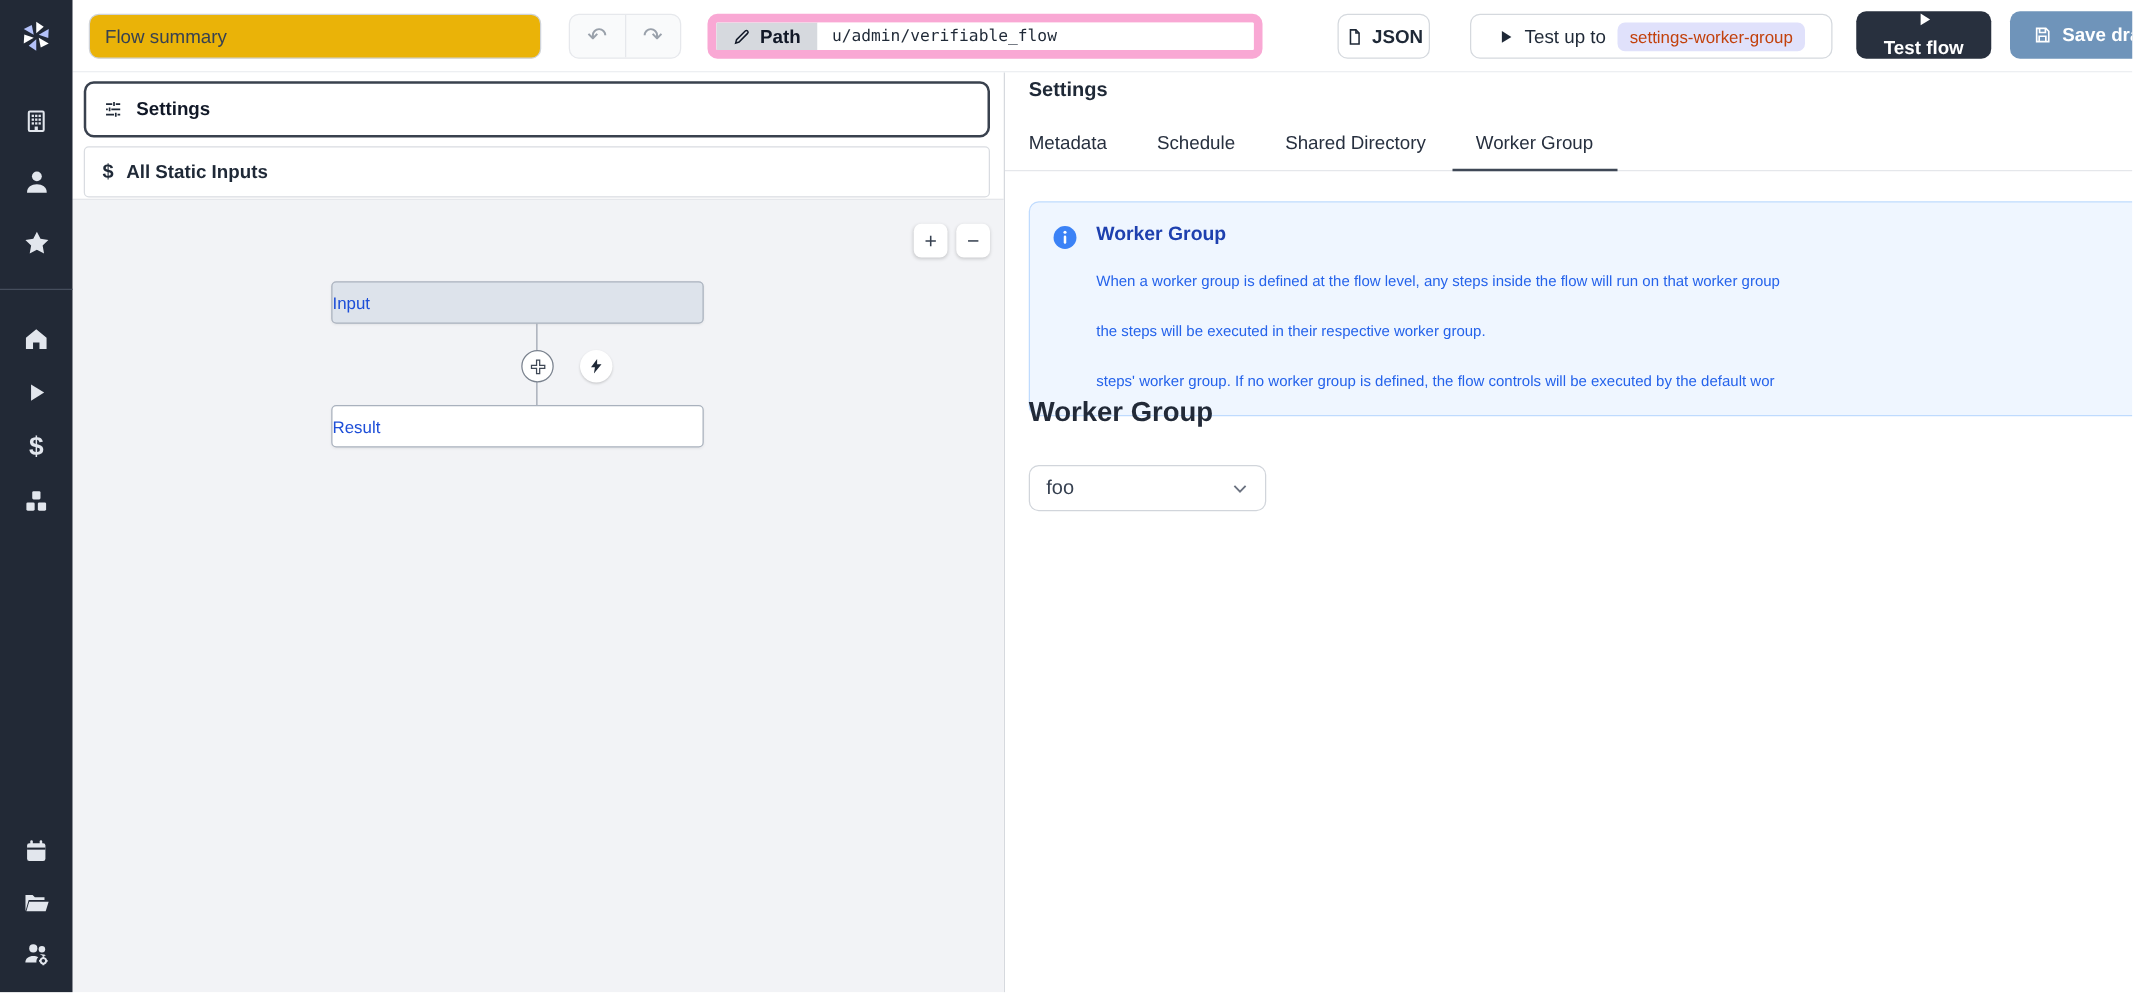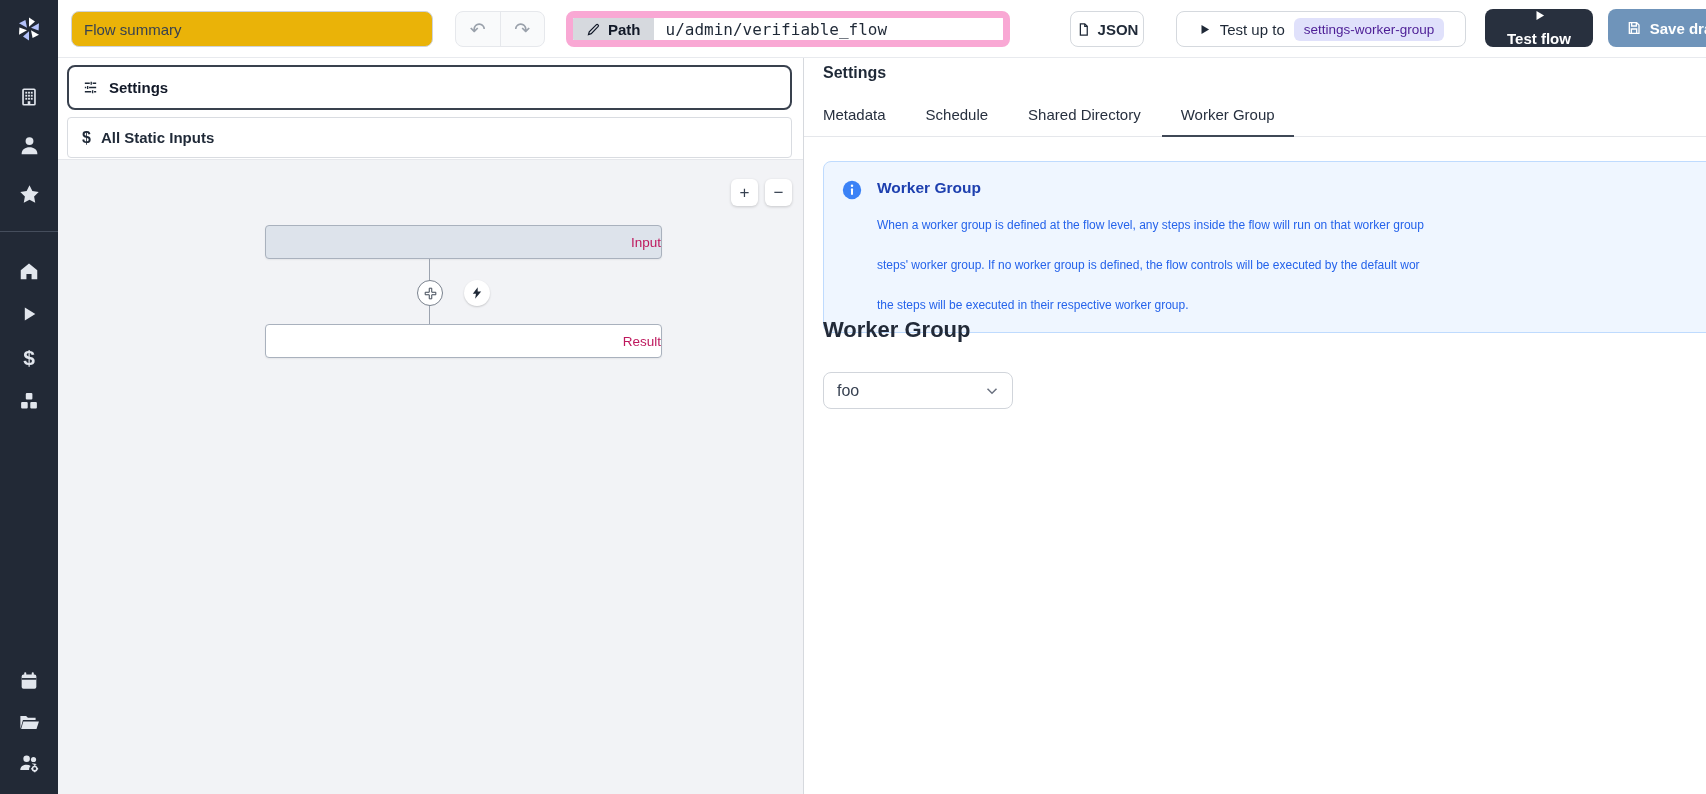--- a/index.html
+++ b/index.html
@@ -22,26 +22,26 @@
            border-radius:8px;padding:0 12px;font-size:15px;color:#374151;font-family:inherit;outline:none;background:#eab308;}
   .histgrp{position:absolute;left:397px;top:11px;width:90px;height:36px;border:1px solid #e6e8ec;
            background:#f9fafb;border-radius:8px;display:flex;overflow:hidden;}
   .hist{flex:1;display:flex;align-items:center;justify-content:center;color:#9aa1ab;font-size:19px;cursor:pointer;}
   .hist + .hist{border-left:1px solid #e6e8ec;}
   .pathgrp{position:absolute;left:508px;top:11px;width:444px;height:36px;border:7px solid #f9a8d4;
            border-radius:8px;display:flex;overflow:hidden;background:#fff;}
   .path-label{background:#d6d9de;display:flex;align-items:center;gap:7px;padding:0 13px;
               font-weight:700;font-size:15px;color:#111827;}
   .path-input{border:none;outline:none;flex:1;font-family:"DejaVu Sans Mono","Liberation Mono",monospace;
-              font-size:16px;color:#1f2937;padding:0 12px;background:#fff;}
+              font-size:13px;color:#1f2937;padding:0 12px;background:#fff;}
   .btn{display:flex;align-items:center;justify-content:center;border:1px solid #d5d9de;
        border-radius:8px;background:#fff;height:36px;cursor:pointer;font-family:inherit;}
   .btn-json{position:absolute;left:1012px;top:11px;width:74px;gap:7px;font-size:15px;font-weight:600;color:#1f2937;}
   .btn-testupto{position:absolute;left:1118px;top:11px;width:290px;gap:9px;font-size:15px;color:#1f2937;}
-  .badge{background:#e0e1fb;color:#4c1d95;border-radius:6px;padding:4px 10px;font-size:13.5px;font-weight:500;}
+  .badge{background:#e0e1fb;color:#c2410c;border-radius:6px;padding:4px 10px;font-size:13.5px;font-weight:500;}
   .btn-testflow{position:absolute;left:1427px;top:9px;width:108px;height:38px;background:#28303e;
                 color:#fff;border:none;border-radius:8px;font-weight:600;font-size:15px;gap:8px;
                 display:flex;align-items:center;justify-content:center;cursor:pointer;flex-direction:column;}
   .btn-savedraft{position:absolute;left:1550px;top:9px;width:132px;height:38px;background:#6f94ba;
                  color:#fff;border:none;border-radius:8px;font-weight:600;font-size:15px;gap:8px;
                  display:flex;align-items:center;justify-content:center;cursor:pointer;}
 
   
   .panel-left{position:absolute;left:58px;top:58px;width:746px;height:736px;background:#fff;
               border-right:1px solid #d6d9de;}
@@ -49,22 +49,22 @@
                  border-radius:8px;display:flex;align-items:center;gap:10px;padding-left:13px;
                  background:#fff;cursor:pointer;}
   .card-settings .lbl{font-weight:700;font-size:15px;color:#111827;}
   .card-static{position:absolute;left:9px;top:59px;width:725px;height:41px;border:1px solid #d9dce1;
                border-radius:4px;display:flex;align-items:center;gap:10px;padding-left:14px;
                background:#fff;cursor:pointer;}
   .card-static .dollar{font-size:16px;font-weight:700;color:#1f2937;}
   .card-static .lbl{font-weight:600;font-size:15px;color:#1f2937;}
   .canvas{position:absolute;left:0;top:101px;width:745px;height:635px;background:#f2f3f6;
           border-top:1px solid #e5e7eb;}
-  .node{position:absolute;left:207px;width:397px;height:34px;border:1px solid #a9b1bd;border-radius:4px;
-        display:flex;align-items:center;justify-content:flex-end;font-size:13.5px;color:#be185d;
+  .node{position:absolute;left:207px;width:298px;height:34px;border:1px solid #a9b1bd;border-radius:4px;
+        display:flex;align-items:center;justify-content:flex-start;font-size:13.5px;color:#1d4ed8;
         box-shadow:0 1px 2px rgba(0,0,0,.06);cursor:pointer;}
   .node-input{top:65px;background:#dde3eb;}
   .node-result{top:164px;background:#fff;}
   .edge{position:absolute;left:371px;top:99px;width:1px;height:65px;background:#9ca3af;}
   .gbtn{position:absolute;width:26px;height:26px;border-radius:50%;background:#fff;
         display:flex;align-items:center;justify-content:center;cursor:pointer;
         box-shadow:0 1px 2px rgba(0,0,0,.18);}
   .gbtn-plus{left:359px;top:120px;border:1px solid #7a828e;box-shadow:none;}
   .gbtn-bolt{left:406px;top:120px;}
   .zoombtn{position:absolute;width:27px;height:27px;background:#fff;border-radius:6px;
@@ -306,22 +306,22 @@
       <span class="info-icon">
         <svg width="22" height="22" viewBox="0 0 24 24">
           <circle cx="12" cy="12" r="10" fill="#3b82f6"></circle>
           <circle cx="12" cy="7.4" r="1.35" fill="#ffffff"></circle>
           <rect x="10.9" y="10.2" width="2.2" height="7.2" rx="1.1" fill="#ffffff"></rect>
         </svg>
       </span>
       <div>
         <div class="info-title">Worker Group</div>
         <div class="info-line">When a worker group is defined at the flow level, any steps inside the flow will run on that worker group</div>
+        <div class="info-line">the steps will be executed in their respective worker group.</div>
         <div class="info-line">steps' worker group. If no worker group is defined, the flow controls will be executed by the default wor</div>
-        <div class="info-line">the steps will be executed in their respective worker group.</div>
       </div>
     </div>
 
     <h2 class="wg-title">Worker Group</h2>
 
     <div class="select">
       <span class="select-value">foo</span>
       <span>
         <svg width="18" height="18" viewBox="0 0 24 24" fill="none" stroke="#6b7280" stroke-width="2">
           <path d="M6 9l6 6 6-6"></path>

